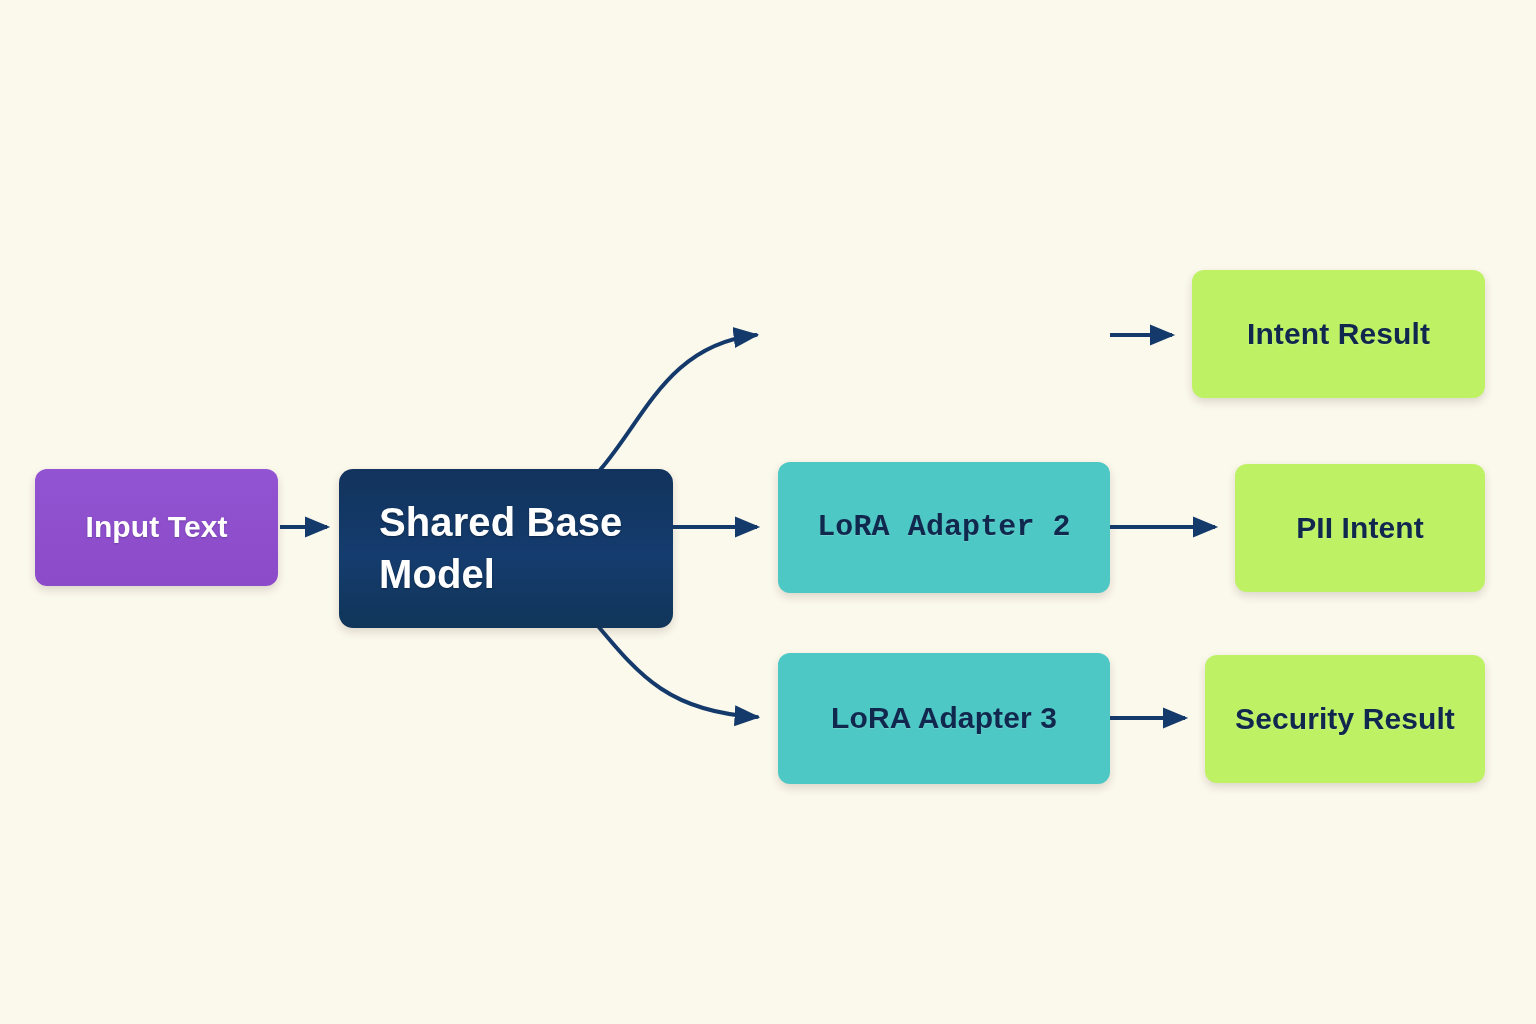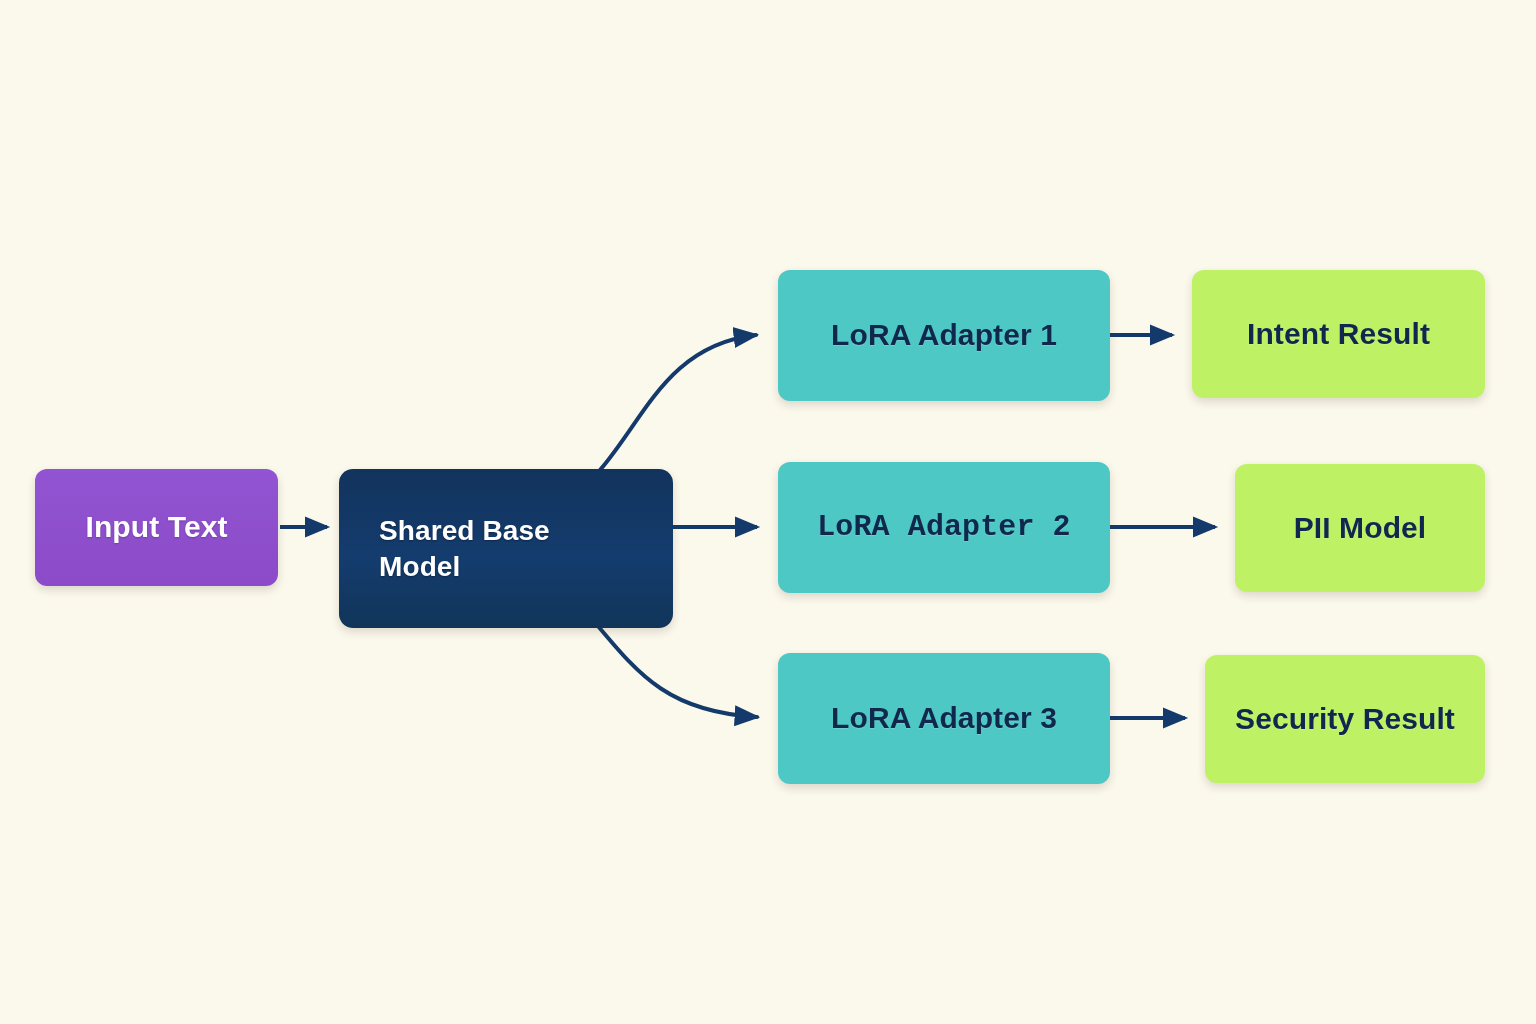--- a/index.html
+++ b/index.html
@@ -67,21 +67,21 @@
     width: 334px;
     height: 159px;
     background: linear-gradient(180deg, #12335C 0%, #143C6E 55%, #113559 100%);
     border-radius: 14px;
     justify-content: flex-start;
     padding-left: 40px;
     padding-right: 18px;
   }
   #node-base .node-label {
     color: #FFFFFF;
-    font-size: 28px;
+    font-size: 40px;
     font-weight: 600;
     text-align: left;
     text-shadow: 0 1px 2px rgba(0,0,0,0.35);
   }
 
   
   .node-adapter {
     left: 778px;
     width: 332px;
     height: 131px;
@@ -145,37 +145,34 @@
 
   <div class="node" id="node-input">
     <span class="node-label">Input Text</span>
   </div>
 
   <div class="node" id="node-base">
     <span class="node-label">Shared Base
 Model</span>
   </div>
 
-  <div class="node node-adapter" id="node-adapter-1">
-    <span class="node-label">LoRA Adapter 1</span>
-  </div>
 
   <div class="node node-adapter" id="node-adapter-2">
     <span class="node-label">LoRA Adapter 2</span>
   </div>
 
   <div class="node node-adapter" id="node-adapter-3">
     <span class="node-label">LoRA Adapter 3</span>
   </div>
 
   <div class="node node-result" id="node-result-1">
     <span class="node-label">Intent Result</span>
   </div>
 
   <div class="node node-result" id="node-result-2">
-    <span class="node-label">PII Model</span>
+    <span class="node-label">PII Intent</span>
   </div>
 
   <div class="node node-result" id="node-result-3">
     <span class="node-label">Security Result</span>
   </div>
 
 </div>
 
 </body></html>

